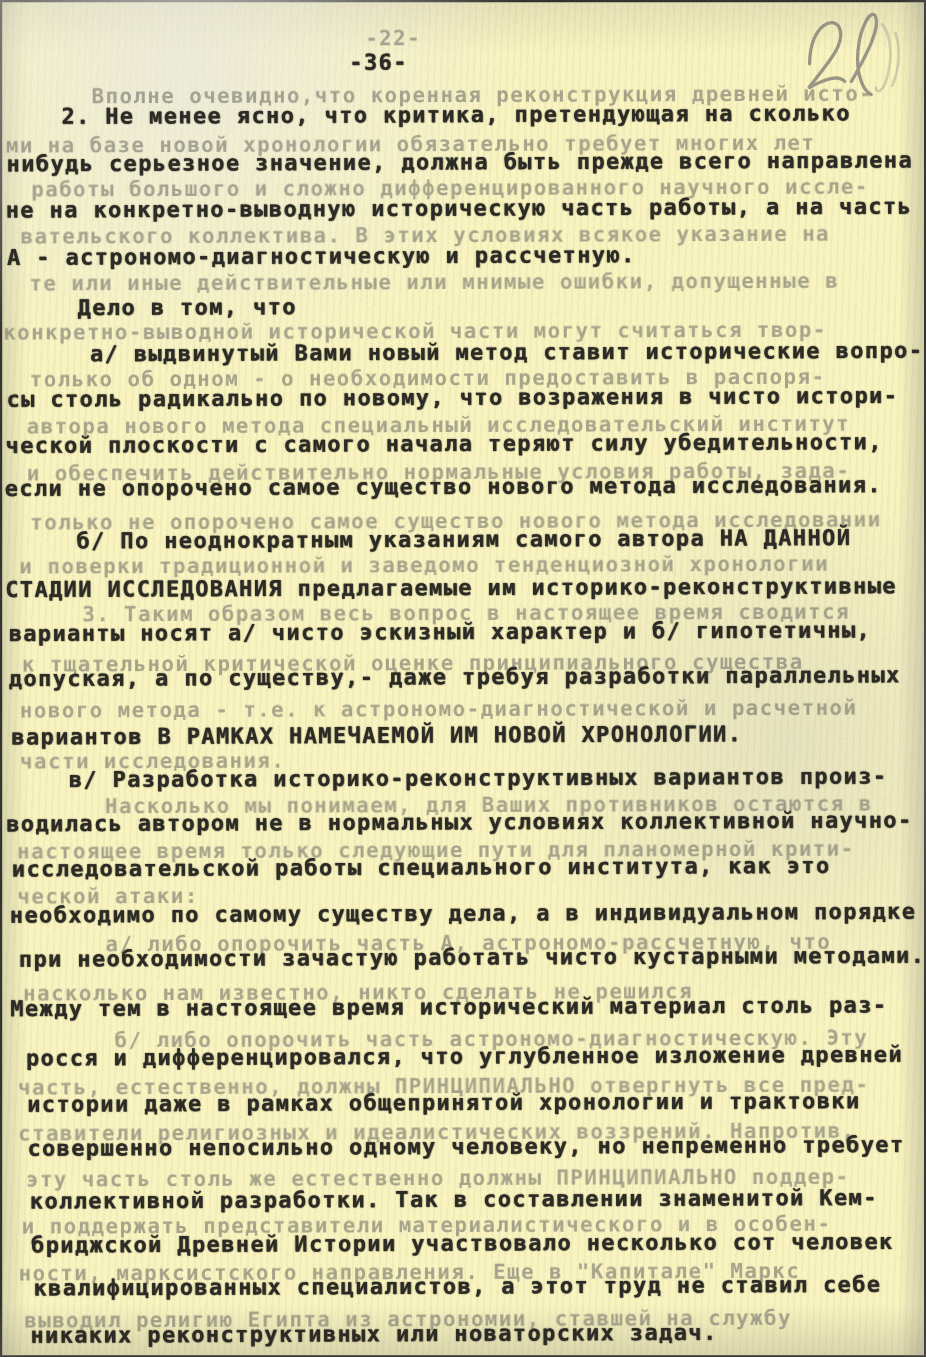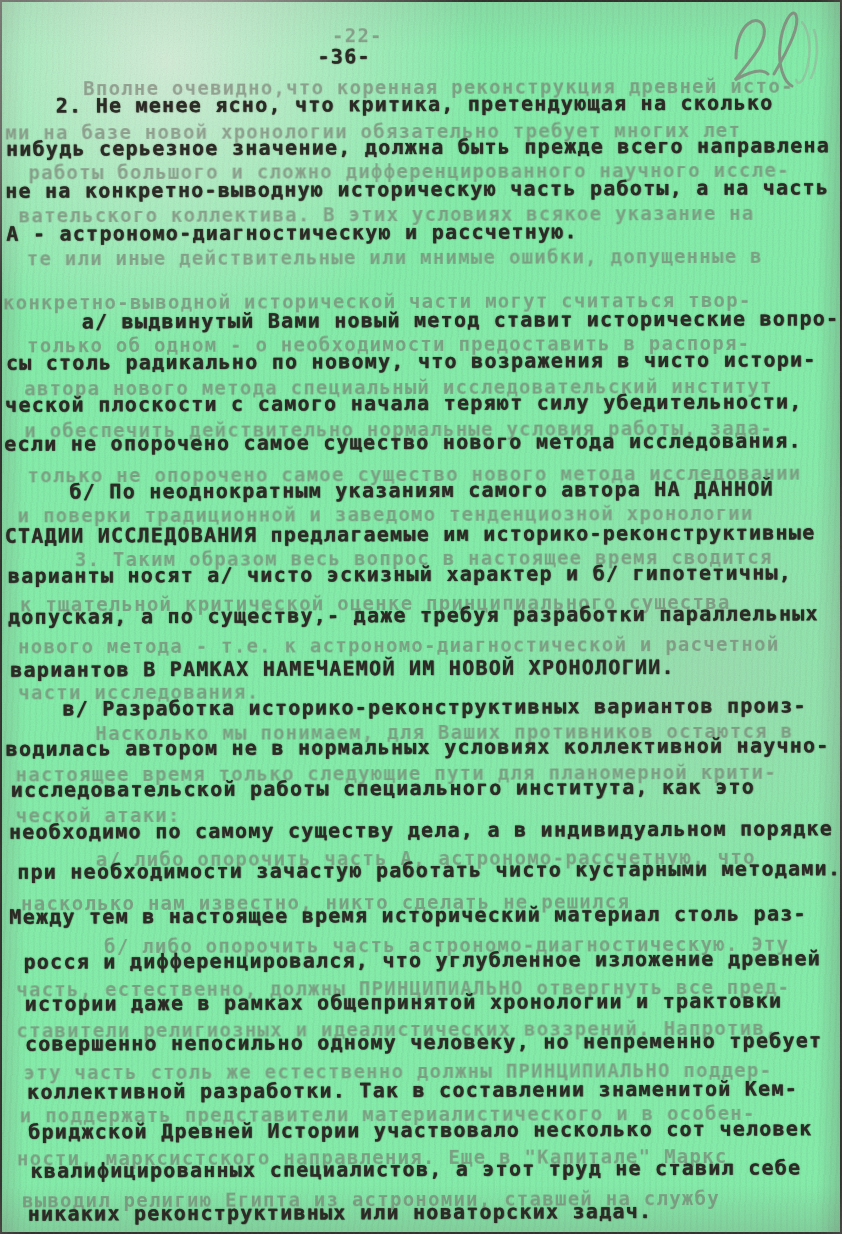--- a/index.html
+++ b/index.html
@@ -1,19 +1,19 @@
 <!DOCTYPE html>
 <html><head>
 <meta charset="utf-8">
 <style>
   html,body{margin:0;padding:0;}
   body{width:842px;height:1234px;overflow:hidden;background:#7e7d79;}
   .scan{
     position:relative;width:842px;height:1234px;overflow:hidden;
-    background:#86efac;
+    background:#fef9c3;
     box-shadow:inset 0 0 0 2px #1b1b19;
     font-family:"DejaVu Sans Mono","Liberation Mono",monospace;
   }
   .tone{
     position:absolute;inset:0;pointer-events:none;
     background:
       radial-gradient(ellipse 60% 38% at 20% 5%, rgba(238,237,231,.75), rgba(238,237,231,0) 62%),
       radial-gradient(ellipse 45% 30% at 85% 55%, rgba(198,196,189,.35), rgba(198,196,189,0) 70%),
       linear-gradient(90deg, rgba(128,126,120,.26), rgba(128,126,120,0) 3%, rgba(128,126,120,0) 97%, rgba(116,114,108,.30)),
       linear-gradient(180deg, rgba(148,146,140,.20), rgba(148,146,140,0) 4%, rgba(148,146,140,0) 96%, rgba(126,124,118,.26)),
@@ -72,20 +72,21 @@
       <div class="line ghost" style="left: 15px; top: 1146px;">ности, марксистского направления. Еще в "Капитале" Маркс</div>
       <div class="line ghost" style="left: 20px; top: 1188px;">выводил религию Египта из астрономии, ставшей на службу</div>
     </div>
 
   <div class="typed-layer" id="typed-layer">
     <div class="line typed pagenum-main">-36-</div>
   <div class="line typed" style="left: 58px; top: 92px;">2. Не менее ясно, что критика, претендующая на сколько</div>
       <div class="line typed" style="left: 8px; top: 135px;">нибудь серьезное значение, должна быть прежде всего направлена</div>
       <div class="line typed" style="left: 7px; top: 177px;">не на конкретно-выводную историческую часть работы, а на часть</div>
       <div class="line typed" style="left: 8px; top: 220px;">А - астрономо-диагностическую и рассчетную.</div>
+      <div class="line typed" style="left: 72px; top: 266px;">Дело в том, что</div>
       <div class="line typed" style="left: 83px; top: 308px;">а/ выдвинутый Вами новый метод ставит исторические вопро-</div>
       <div class="line typed" style="left: 7px; top: 349px;">сы столь радикально по новому, что возражения в чисто истори-</div>
       <div class="line typed" style="left: 6px; top: 391px;">ческой плоскости с самого начала теряют силу убедительности,</div>
       <div class="line typed" style="left: 5px; top: 430px;">если не опорочено самое существо нового метода исследования.</div>
       <div class="line typed" style="left: 70px; top: 478px;">б/ По неоднократным указаниям самого автора НА ДАННОЙ</div>
       <div class="line typed" style="left: 5px; top: 522px;">СТАДИИ ИССЛЕДОВАНИЯ предлагаемые им историко-реконструктивные</div>
       <div class="line typed" style="left: 8px; top: 562px;">варианты носят а/ чисто эскизный характер и б/ гипотетичны,</div>
       <div class="line typed" style="left: 8px; top: 603px;">допуская, а по существу,- даже требуя разработки параллельных</div>
       <div class="line typed" style="left: 10px; top: 656px;">вариантов В РАМКАХ НАМЕЧАЕМОЙ ИМ НОВОЙ ХРОНОЛОГИИ.</div>
       <div class="line typed" style="left: 62px; top: 695px;">в/ Разработка историко-реконструктивных вариантов произ-</div>

